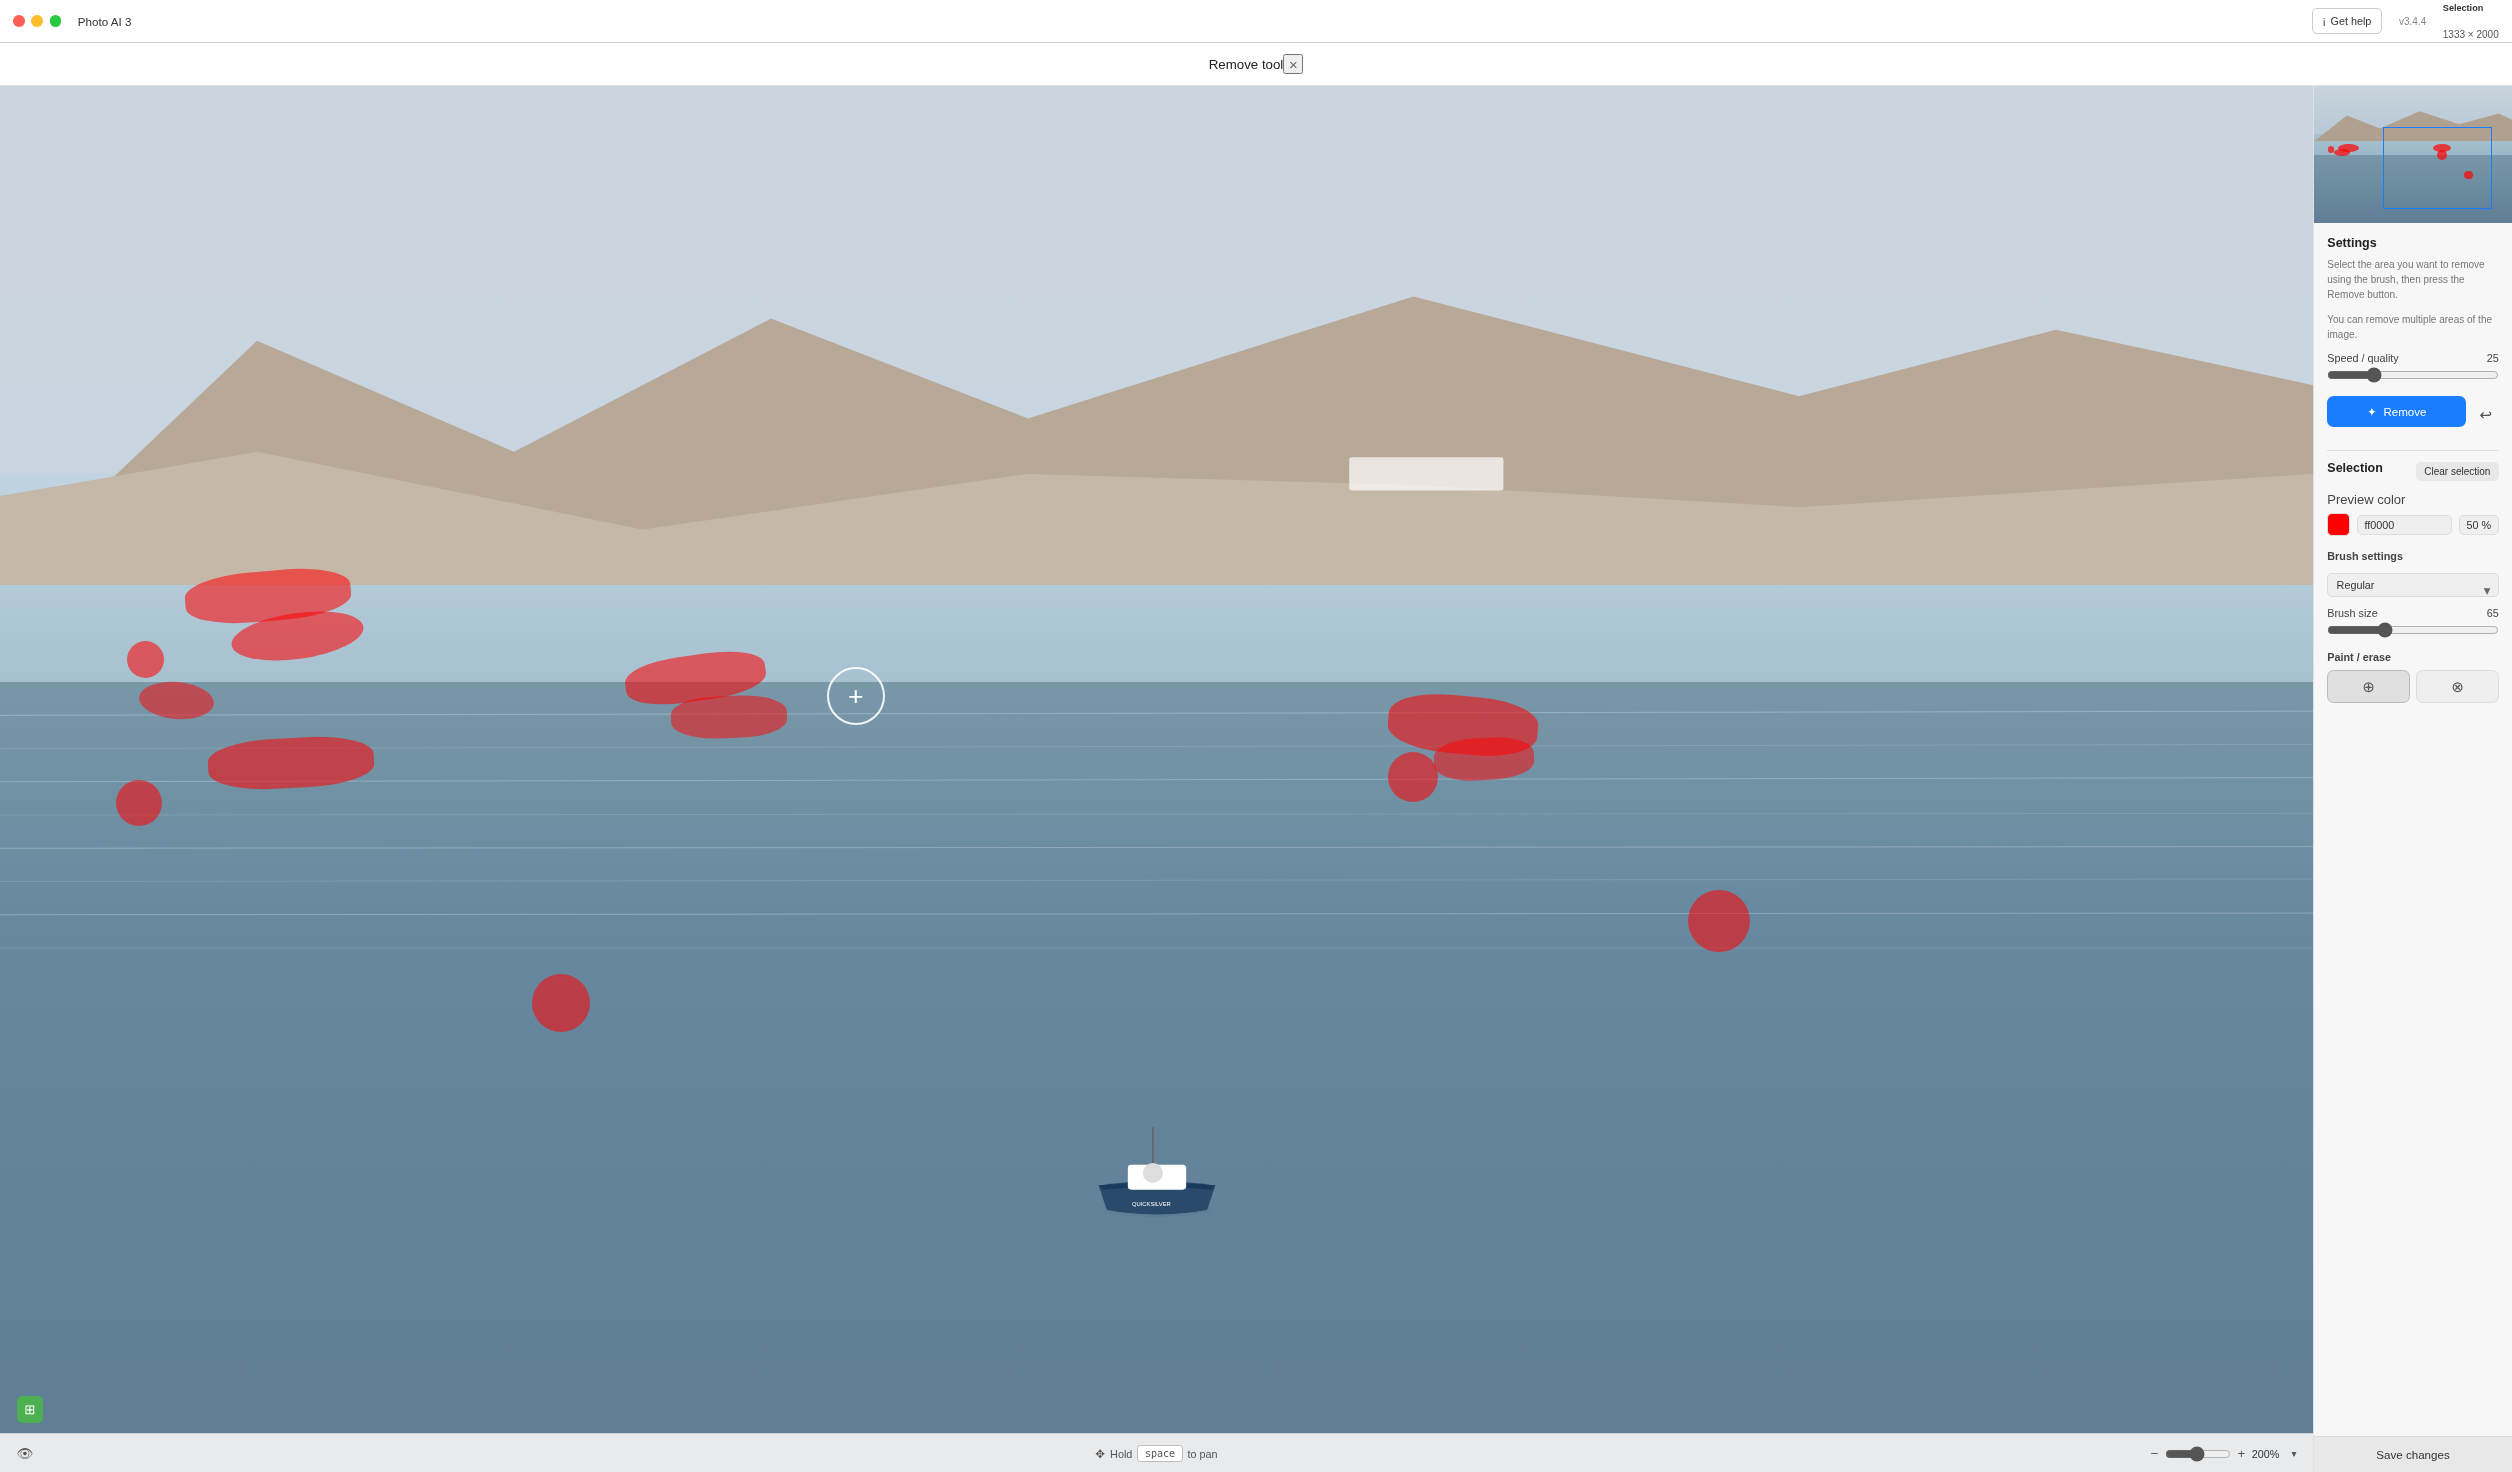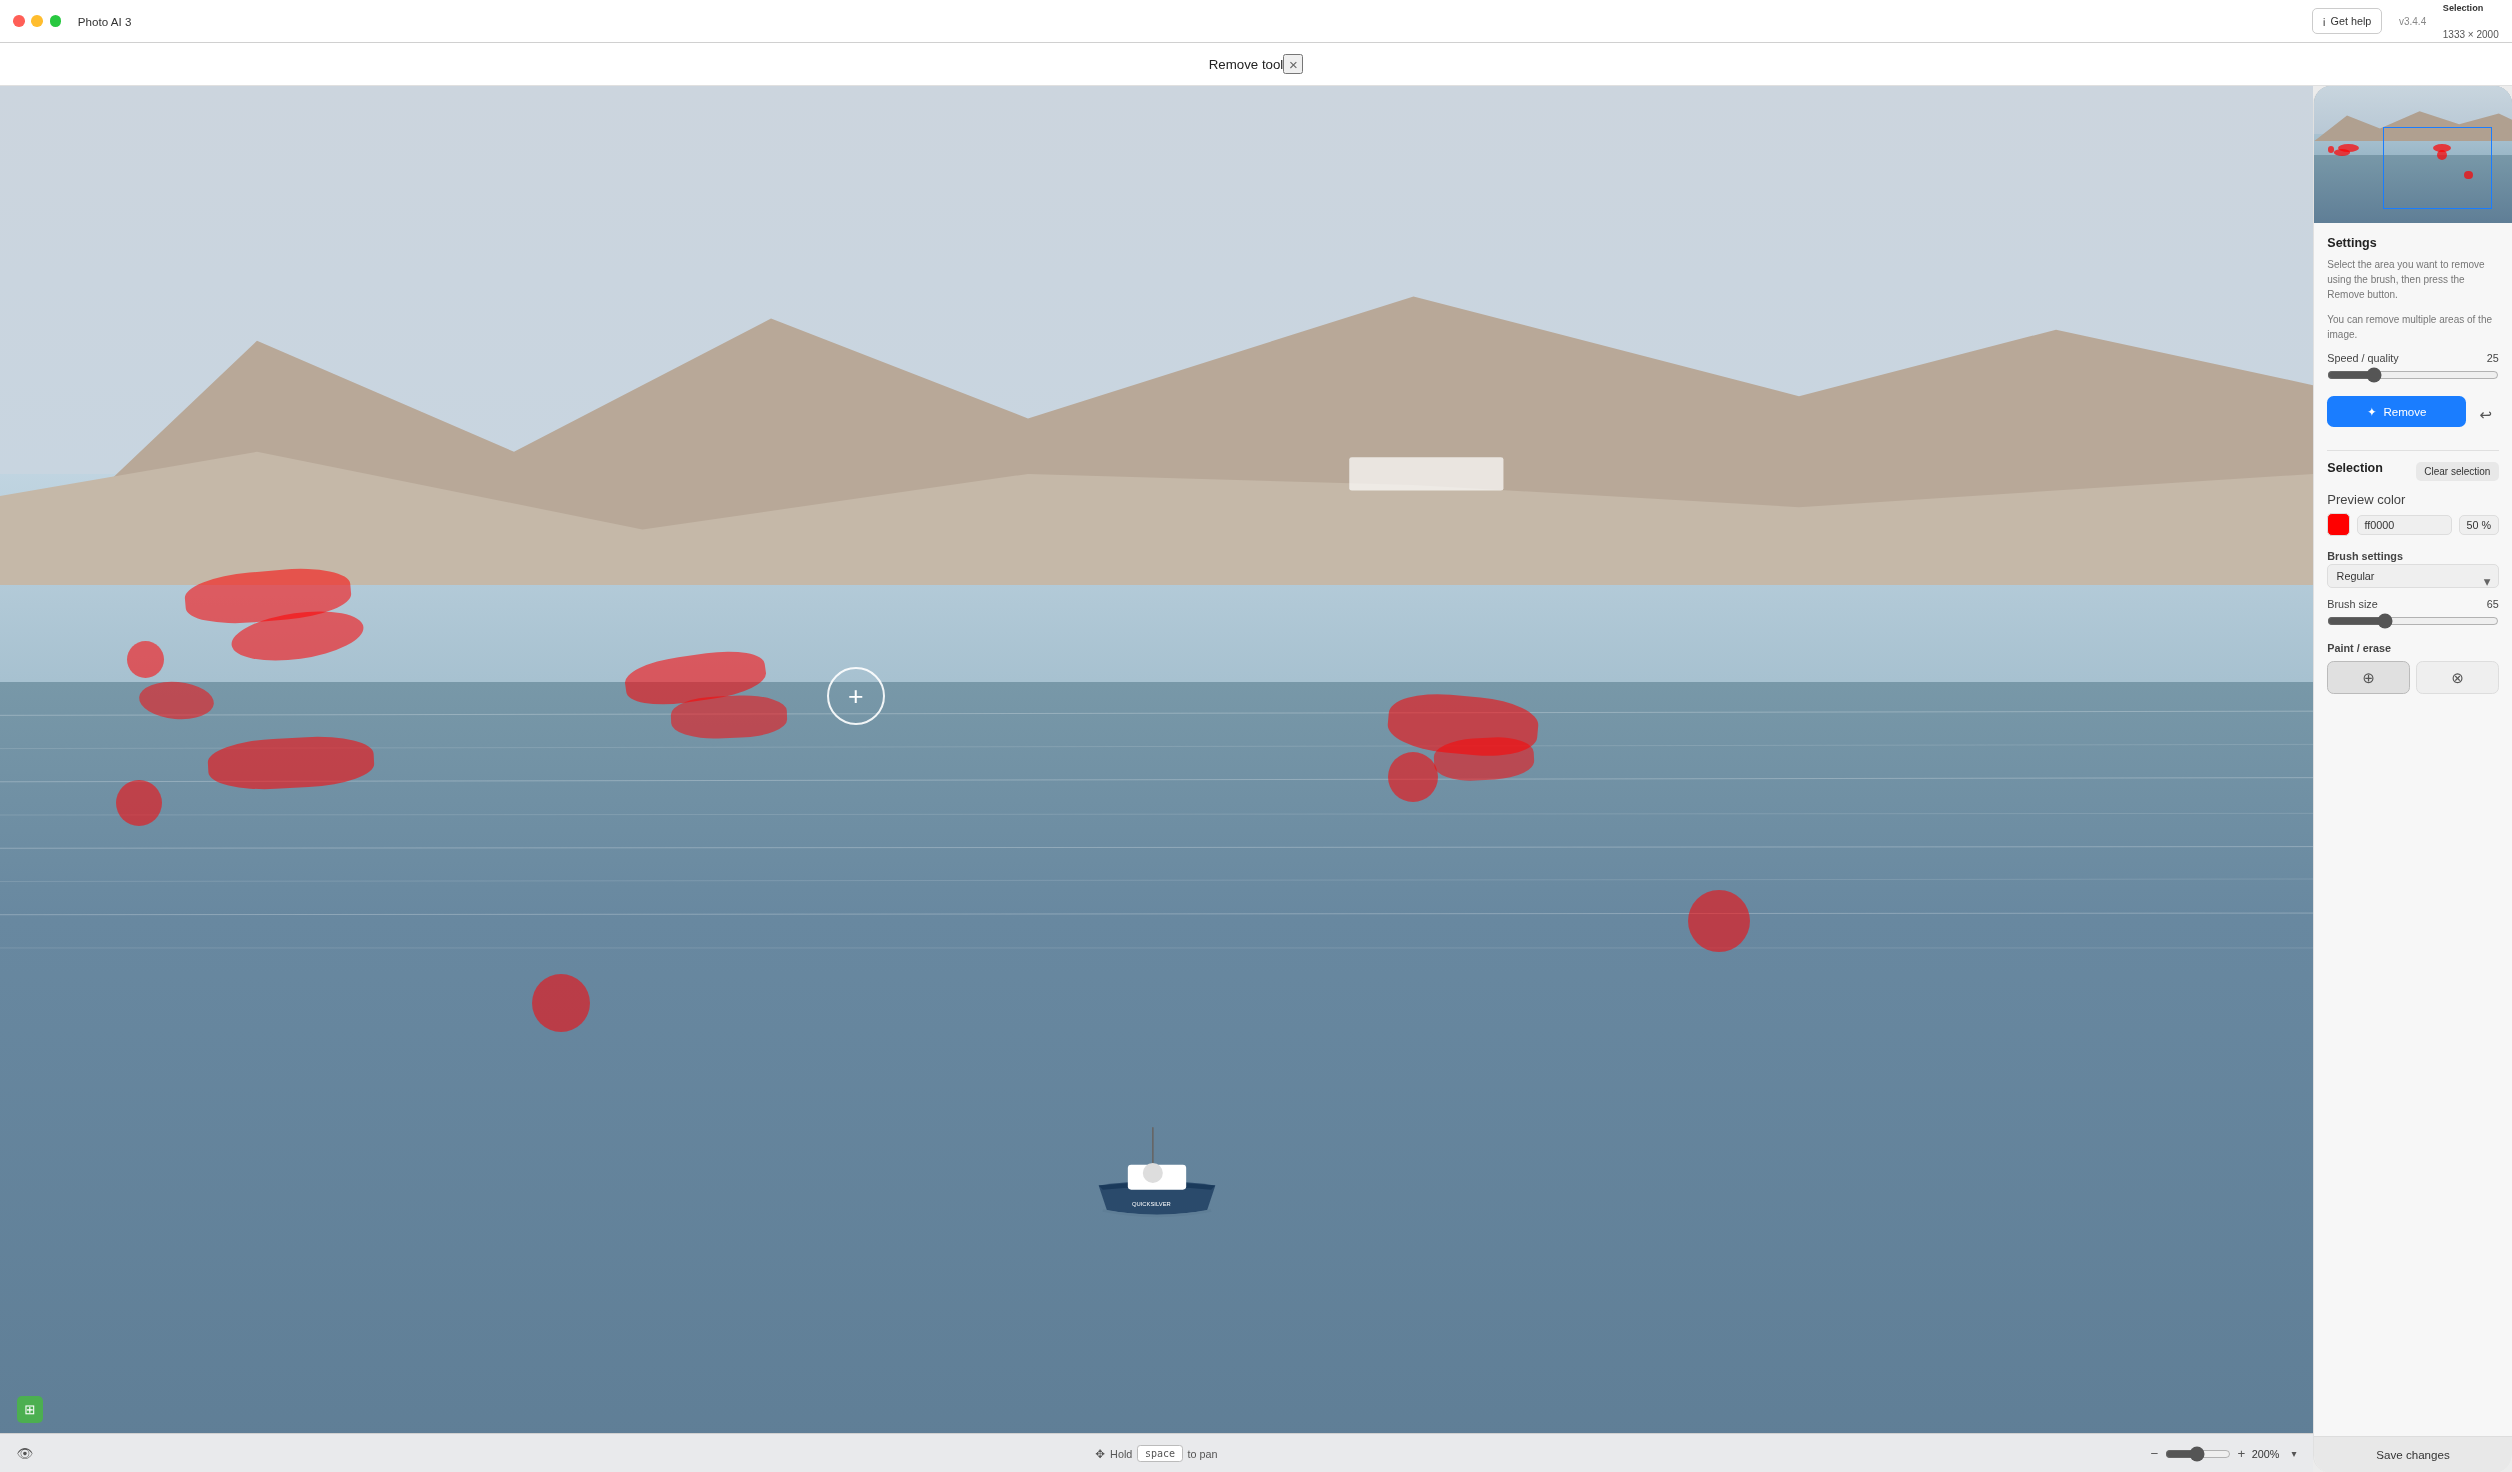--- a/index.html
+++ b/index.html
@@ -55,21 +55,21 @@
       background: rgba(240,240,240,0.95); border-top: 0.8px solid #d0d0d0;
       display: flex; align-items: center; justify-content: center; gap: 10px;
     }
     .hold-hint { font-size: 10.8px; color: #555; display: flex; align-items: center; gap: 5px; }
     .kbd { background: #fff; border: 0.8px solid #bbb; border-radius: 3.3px; padding: 1.7px 6.6px; font-size: 10px; font-family: monospace; }
     .zoom-controls { position: absolute; right: 16.6px; display: flex; align-items: center; gap: 6.6px; }
 
     
     .right-panel {
       width: 199px; background: #f7f7f7; border-left: 0.8px solid #e0e0e0;
-      display: flex; flex-direction: column; overflow-y: auto; border-radius: 18px;
+      display: flex; flex-direction: column; overflow-y: auto;
     }
     .thumbnail-area {
       background: #888; height: 137px; position: relative; overflow: hidden;
     }
     .thumbnail-inner {
       width: 100%; height: 100%;
       background: linear-gradient(180deg, #c8d8e4 0%, #9bb8c8 50%, #7a9eb0 100%);
       position: relative;
     }
 
@@ -101,21 +101,21 @@
       background: #e8e8e8; border: none; border-radius: 5px;
       padding: 4.2px 8.3px; font-size: 10px; cursor: pointer; color: #333;
     }
 
     .preview-color-label { font-size: 13px; color: #444; margin-bottom: 6.6px; }
     .color-row { display: flex; align-items: center; gap: 6.6px; margin-bottom: 13.3px; }
     .color-swatch { width: 23px; height: 23px; border-radius: 5px; background: #ff0000; border: 0.8px solid #ddd; cursor: pointer; }
     .color-hex { flex: 1; background: #efefef; border: 0.8px solid #ddd; border-radius: 5px; padding: 3.3px 6.6px; font-size: 10.8px; color: #333; }
     .opacity-badge { background: #efefef; border: 0.8px solid #ddd; border-radius: 5px; padding: 3.3px 6.6px; font-size: 10.8px; color: #333; white-space: nowrap; }
 
-    .brush-settings-label { font-size: 10.8px; color: #444; margin-bottom: 2px; font-weight: 600; }
+    .brush-settings-label { font-size: 10.8px; color: #444; margin-bottom: 11px; font-weight: 600; }
     .select-wrapper { position: relative; }
     .select-wrapper::after { content: '▾'; position: absolute; right: 8.3px; top: 50%; transform: translateY(-50%); color: #666; pointer-events: none; }
     select { width: 100%; padding: 5px 8.3px; background: #efefef; border: 0.8px solid #ddd; border-radius: 5px; font-size: 10.8px; color: #333; margin-bottom: 10px; appearance: none; cursor: pointer; }
 
     .paint-erase-label { font-size: 10.8px; color: #444; margin-bottom: 6.6px; font-weight: 600; }
     .paint-erase-toggle { display: flex; gap: 6.6px; }
     .toggle-btn {
       flex: 1; padding: 6.6px; border: 0.8px solid #ddd; border-radius: 6.6px;
       background: #efefef; cursor: pointer; display: flex; align-items: center; justify-content: center;
     }

